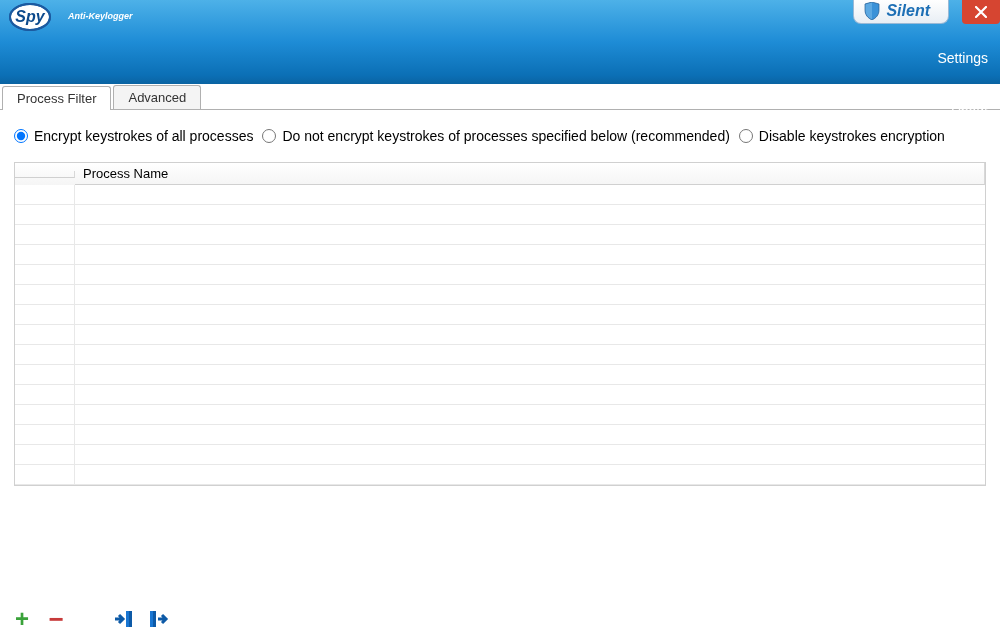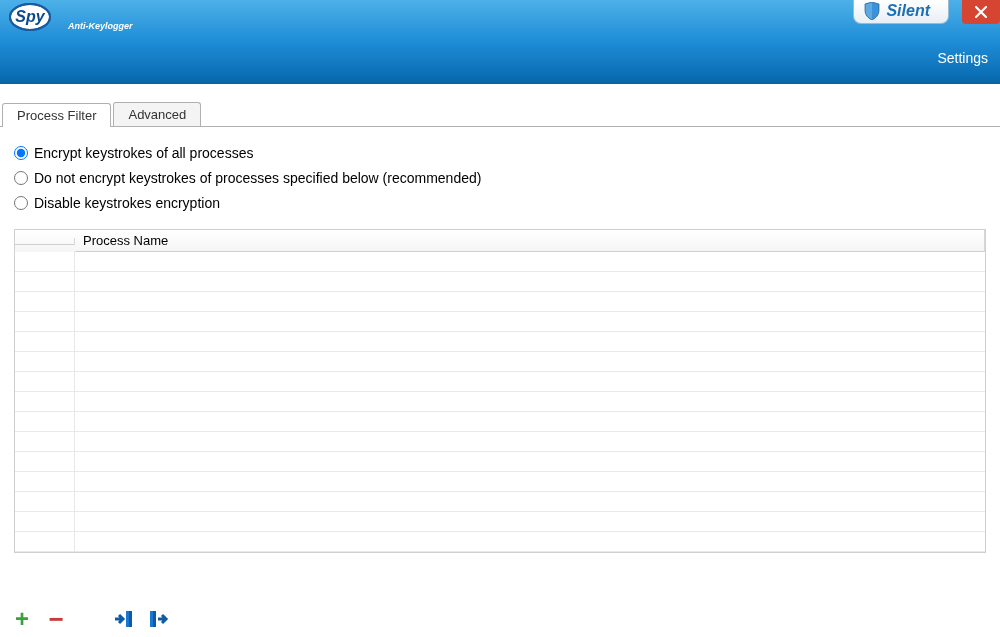--- a/index.html
+++ b/index.html
@@ -49,21 +49,21 @@
   color: #fff;
   font-weight: bold;
   font-style: italic;
   font-size: 18px;
   line-height: 22px;
   padding: 0 4px;
 }
 .logo-shelter-sub {
   position: absolute;
   left: 60px;
-  top: 21px;
+  top: 11px;
   font-size: 9px;
   font-weight: bold;
   font-style: italic;
   color: #fff;
 }
 
 .title-right {
   position: absolute;
   right: 0;
   top: 0;
@@ -115,21 +115,21 @@
 }
 .menu-item {
   color: #fff;
   font-size: 14px;
   padding: 8px 6px;
   cursor: pointer;
 }
 
 
 .tabs-row {
-  height: 43px;
+  height: 26px;
   border-bottom: 1px solid #b0b0b0;
   display: flex;
   align-items: flex-end;
   padding-left: 2px;
 }
 .tab {
   border: 1px solid #b0b0b0;
   border-bottom: none;
   border-radius: 3px 3px 0 0;
   padding: 4px 14px;
@@ -144,21 +144,21 @@
   position: relative;
   top: 1px;
 }
 
 
 .content {
   padding: 18px 14px 0 14px;
 }
 .radio-group {
   display: flex;
-  flex-direction: column;
+  flex-direction: row;
   gap: 9px;
   margin-bottom: 18px;
 }
 .radio-row {
   display: flex;
   align-items: center;
   gap: 6px;
   font-size: 14px;
   color: #000;
 }

